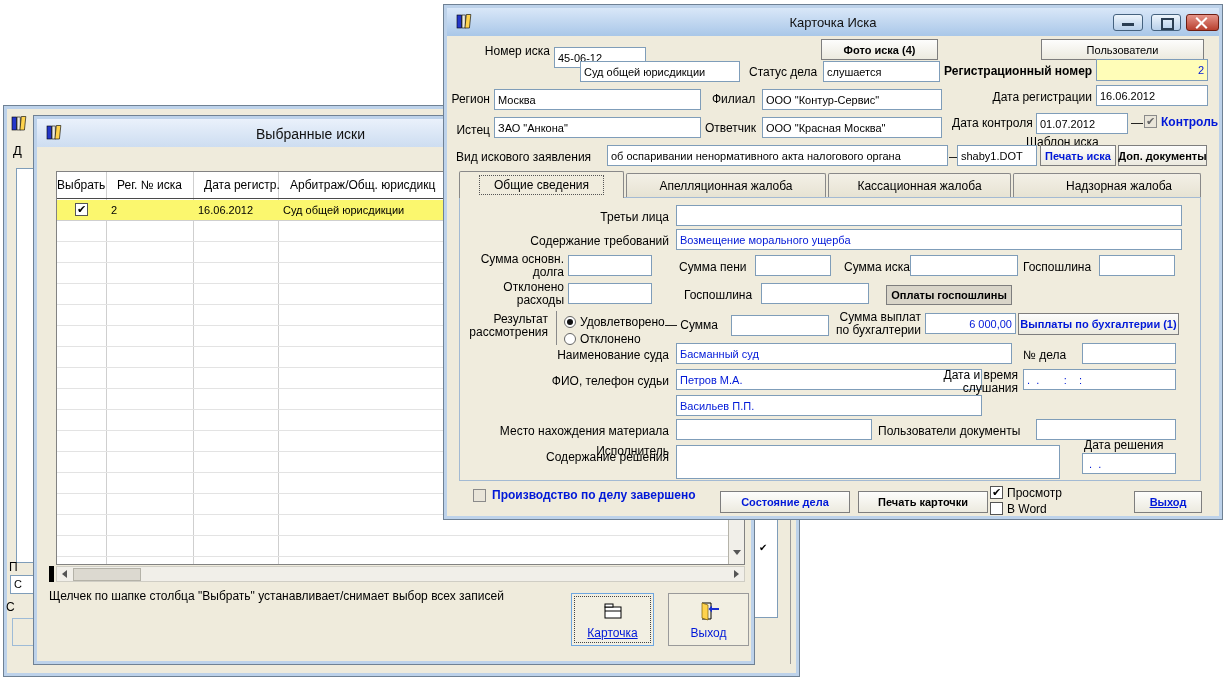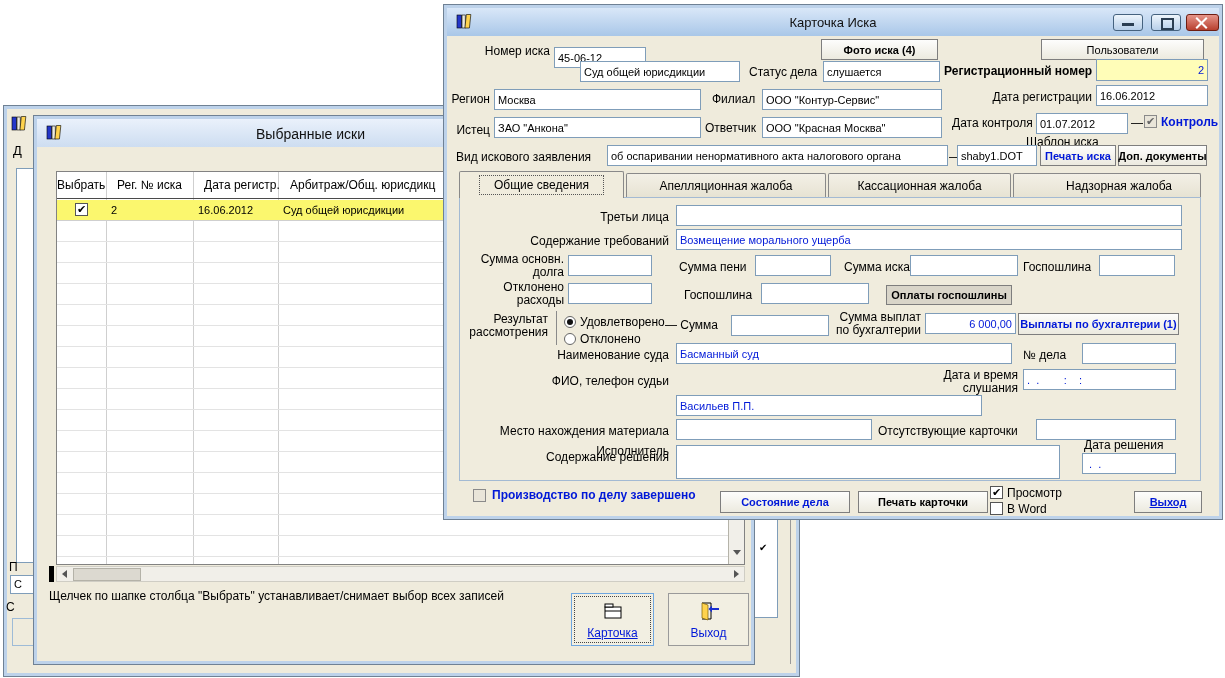--- a/index.html
+++ b/index.html
@@ -251,29 +251,30 @@
     <span class="lbl r wrap" style="left:385px;top:306px;width:92px;">Сумма выплат по бухгалтерии</span>
     <input class="inp vblue ralign" style="left: 481px; top: 308px; width: 91px; height: 21px;" readonly="" value="6 000,00">
     <div class="btn blue" style="left:574px;top:308px;width:161px;height:22px;">Выплаты по бухгалтерии (1)</div>
 
     <span class="lbl r" style="left:100px;top:344px;width:125px;">Наименование суда</span>
     <input class="inp vblue" style="left: 232px; top: 338px; width: 336px; height: 21px;" readonly="" value="Басманный суд">
     <span class="lbl" style="left:579px;top:344px;">№ дела</span>
     <input class="inp" style="left: 638px; top: 338px; width: 94px; height: 21px;" readonly="">
 
     <span class="lbl r" style="left:95px;top:370px;width:130px;">ФИО, телефон судьи</span>
+    <input class="inp vblue" style="left: 232px; top: 364px; width: 306px; height: 21px;" readonly="" value="Петров М.А.">
     <span class="lbl r wrap" style="left:494px;top:364px;width:80px;">Дата и время слушания</span>
     <input class="inp vblue" style="left: 579px; top: 364px; width: 153px; height: 21px;" readonly="" value=".  .        :    :">
 
     <span class="lbl r" style="left:135px;top:408px;width:90px;margin-top:32px;">Исполнитель</span>
     <input class="inp vblue" style="left: 232px; top: 390px; width: 306px; height: 21px;" readonly="" value="Васильев П.П.">
 
     <span class="lbl r" style="left:12px;top:420px;width:213px;">Место нахождения материала</span>
     <input class="inp" style="left: 232px; top: 414px; width: 196px; height: 21px;" readonly="">
-    <span class="lbl" style="left:434px;top:420px;">Отсутствующие карточки</span>
+    <span class="lbl" style="left:434px;top:420px;">Пользователи документы</span>
     <input class="inp" style="left: 592px; top: 414px; width: 140px; height: 21px;" readonly="">
 
     <span class="lbl r" style="left:90px;top:446px;width:135px;">Содержание решения</span>
     <textarea class="inp" style="left: 232px; top: 440px; width: 384px; height: 34px; resize: none;" readonly=""></textarea>
     <span class="lbl" style="left:640px;top:434px;">Дата решения</span>
     <input class="inp vblue" style="left: 638px; top: 448px; width: 94px; height: 21px;" readonly="" value=" .  .">
 
     <span class="chk dis" style="left:29px;top:484px;"></span>
     <span class="lbl b blue" style="left:48px;top:484px;">Производство по делу завершено</span>
     <div class="btn blue" style="left:276px;top:486px;width:130px;height:22px;">Состояние дела</div>

